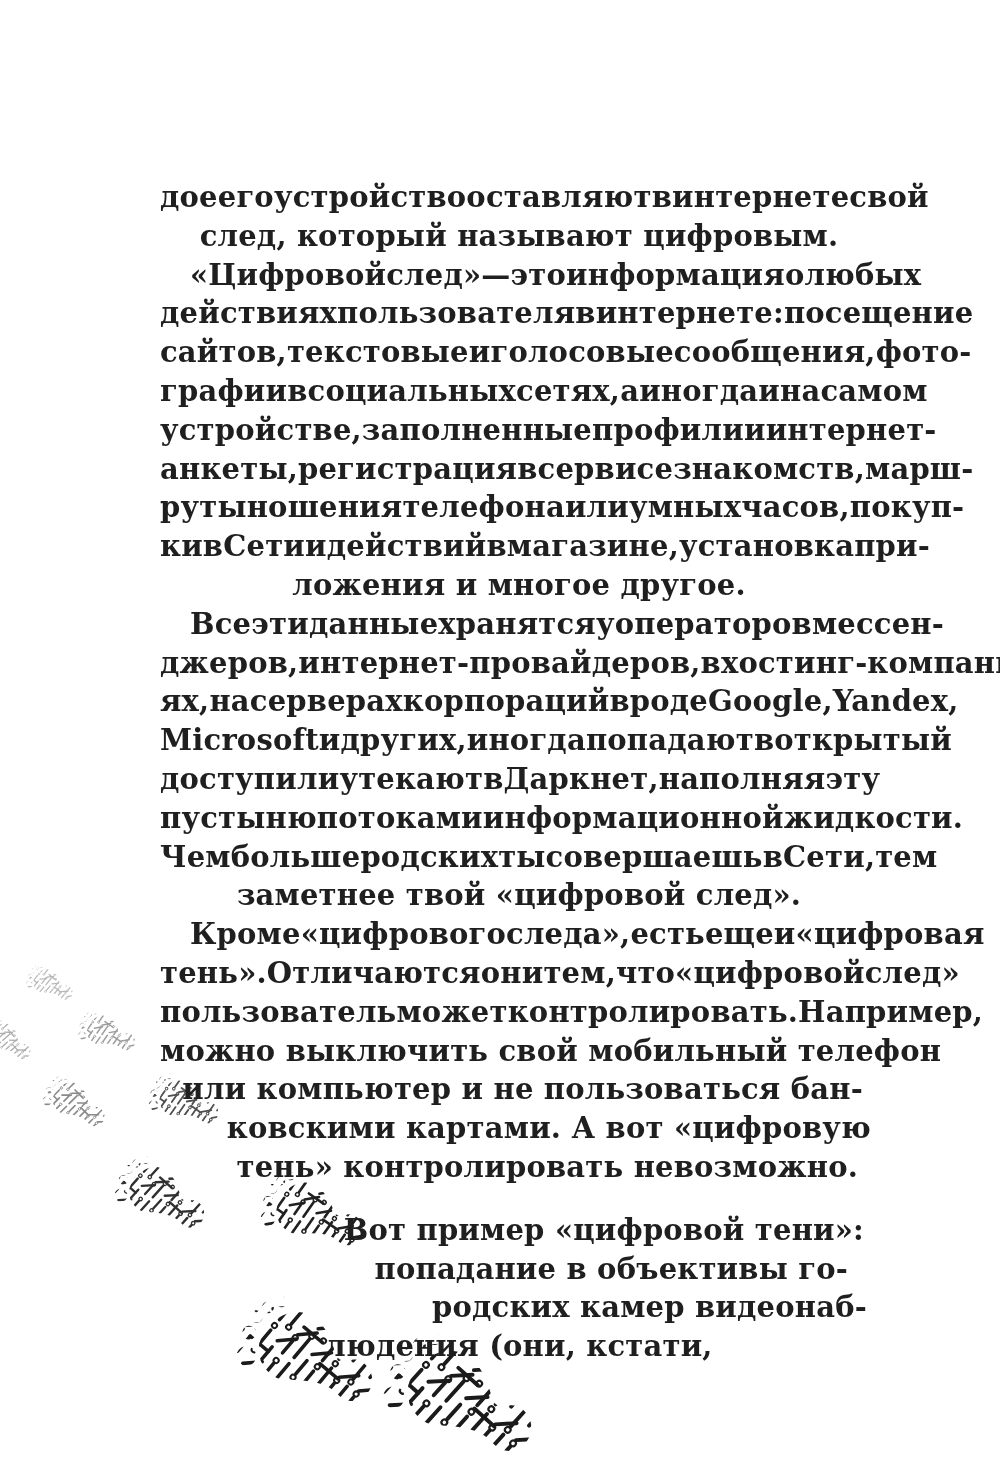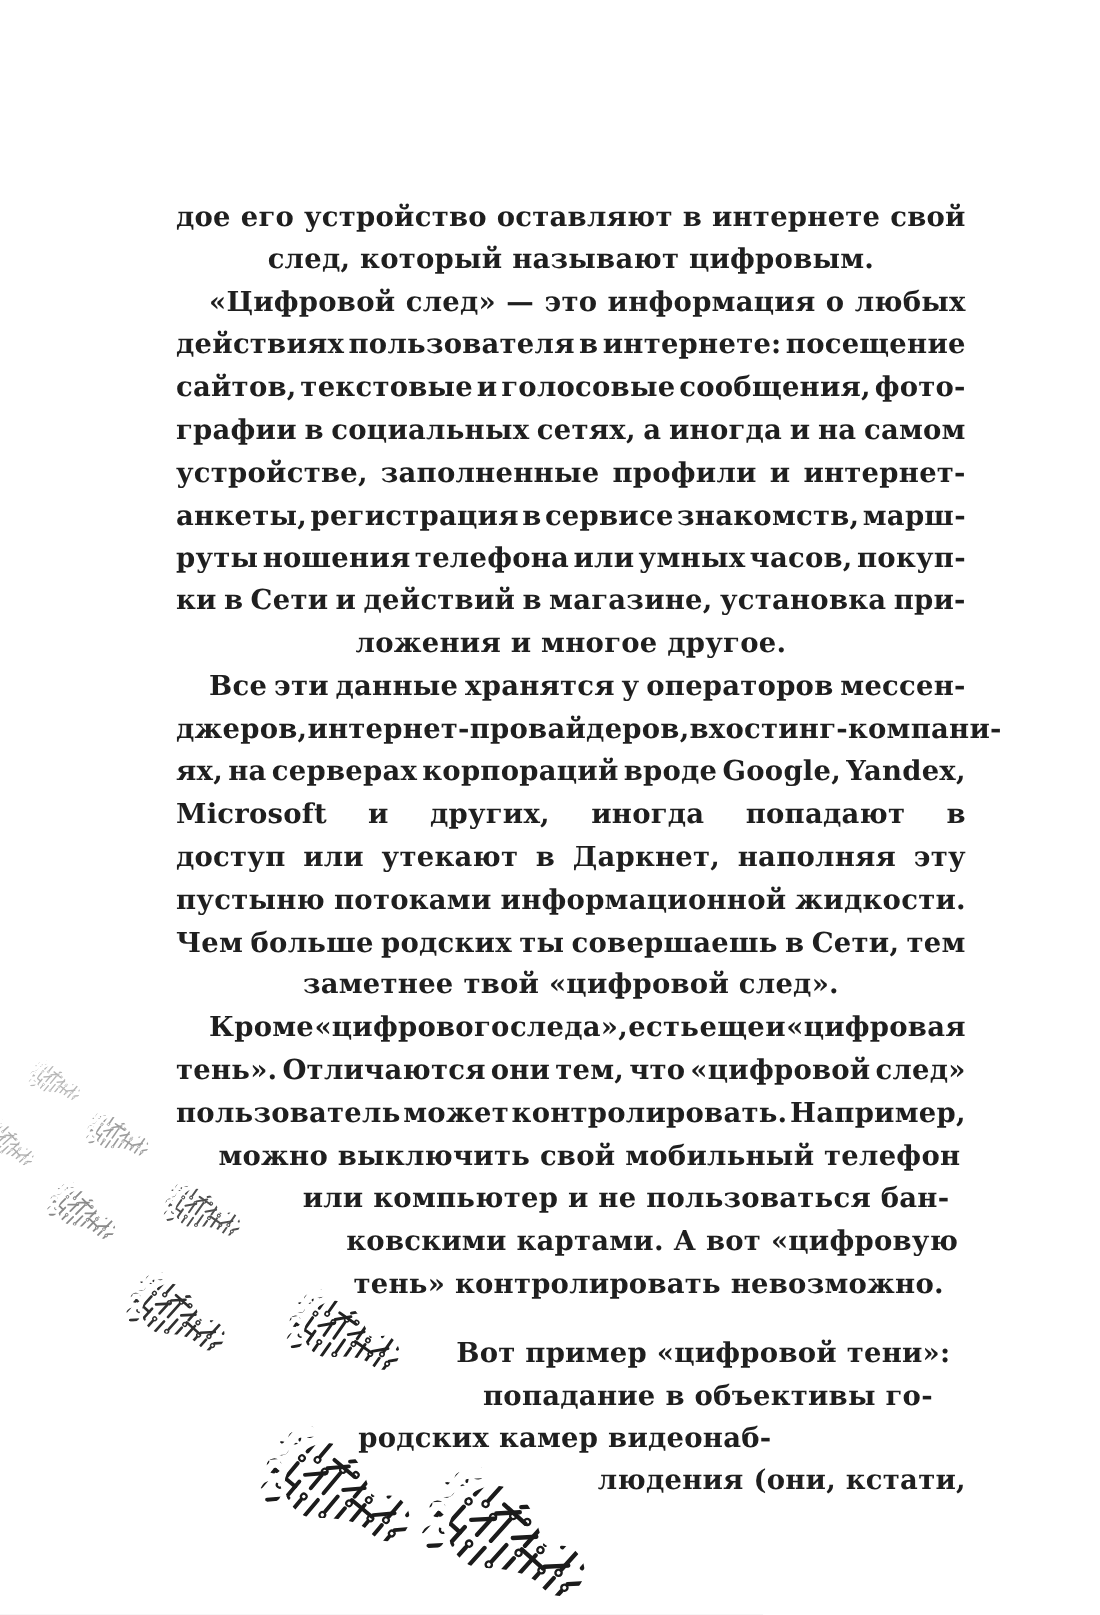--- a/index.html
+++ b/index.html
@@ -10,42 +10,42 @@
     background:#ffffff;
     overflow:hidden;
     font-family:"DejaVu Serif", serif;
     color:#1f1f1f;
   }
   
   .text-block{
     position:absolute;
     left:160px; top:178px;
     width:718px;
-    font-size:25px;
+    font-size:29px;
     font-weight:700;
     letter-spacing:0.2px;
   }
   .line{
     height:38.8px;
     line-height:38.8px;
     white-space:nowrap;
   }
   .ln-j{display:flex;justify-content:space-between;}
   .ln-l{text-align:center;}
   .ln-r{text-align:right;}
   .ln-ind{padding-left:30px;}
   
   .line[data-i="23"]{padding-right:5px;}
   .line[data-i="24"]{padding-right:15px;}
   .line[data-i="25"]{padding-right:7px;}
   .line[data-i="26"]{padding-right:20px;}
   .line[data-i="27"]{padding-right:14px;margin-top:24px;}
   .line[data-i="28"]{padding-right:30px;}
-  .line[data-i="29"]{padding-right:11px;text-align:center;}
-  .line[data-i="30"]{padding-right:0px;}
+  .line[data-i="29"]{padding-right:11px;}
+  .line[data-i="30"]{padding-right:0px;text-align:center;}
   
   .fp{position:absolute;overflow:visible;}
   .fp1{left:31px;  top:958px;  width:38px;  height:52px;  transform:rotate(-50deg); color:#b7b7b7;}
   .fp2{left:-13px; top:1012px; width:41px;  height:56px;  transform:rotate(-42deg); color:#aeaeae;}
   .fp3{left:84px;  top:1002px; width:46px;  height:62px;  transform:rotate(-55deg); color:#9d9d9d;}
   .fp4{left:49px;  top:1068px; width:52px;  height:70px;  transform:rotate(-45deg); color:#8a8a8a;}
   .fp5{left:156px; top:1064px; width:56px;  height:76px;  transform:rotate(-55deg); color:#4f4f4f;}
   .fp6{left:124px; top:1146px; width:74px;  height:100px; transform:rotate(-48deg); color:#303030;}
   .fp7{left:271px; top:1158px; width:83px;  height:112px; transform:rotate(-55deg); color:#212121;}
   .fp8{left:251px; top:1280px; width:111px; height:150px; transform:rotate(-50deg); color:#1b1b1b;}
@@ -251,20 +251,21 @@
         <span>Google,</span>
         <span>Yandex,</span>
       </div>
       <div class="line ln-j" data-i="15">
         <span>Microsoft</span>
         <span>и</span>
         <span>других,</span>
         <span>иногда</span>
         <span>попадают</span>
         <span>в</span>
+        <span>открытый</span>
       </div>
       <div class="line ln-j" data-i="16">
         <span>доступ</span>
         <span>или</span>
         <span>утекают</span>
         <span>в</span>
         <span>Даркнет,</span>
         <span>наполняя</span>
         <span>эту</span>
       </div>

